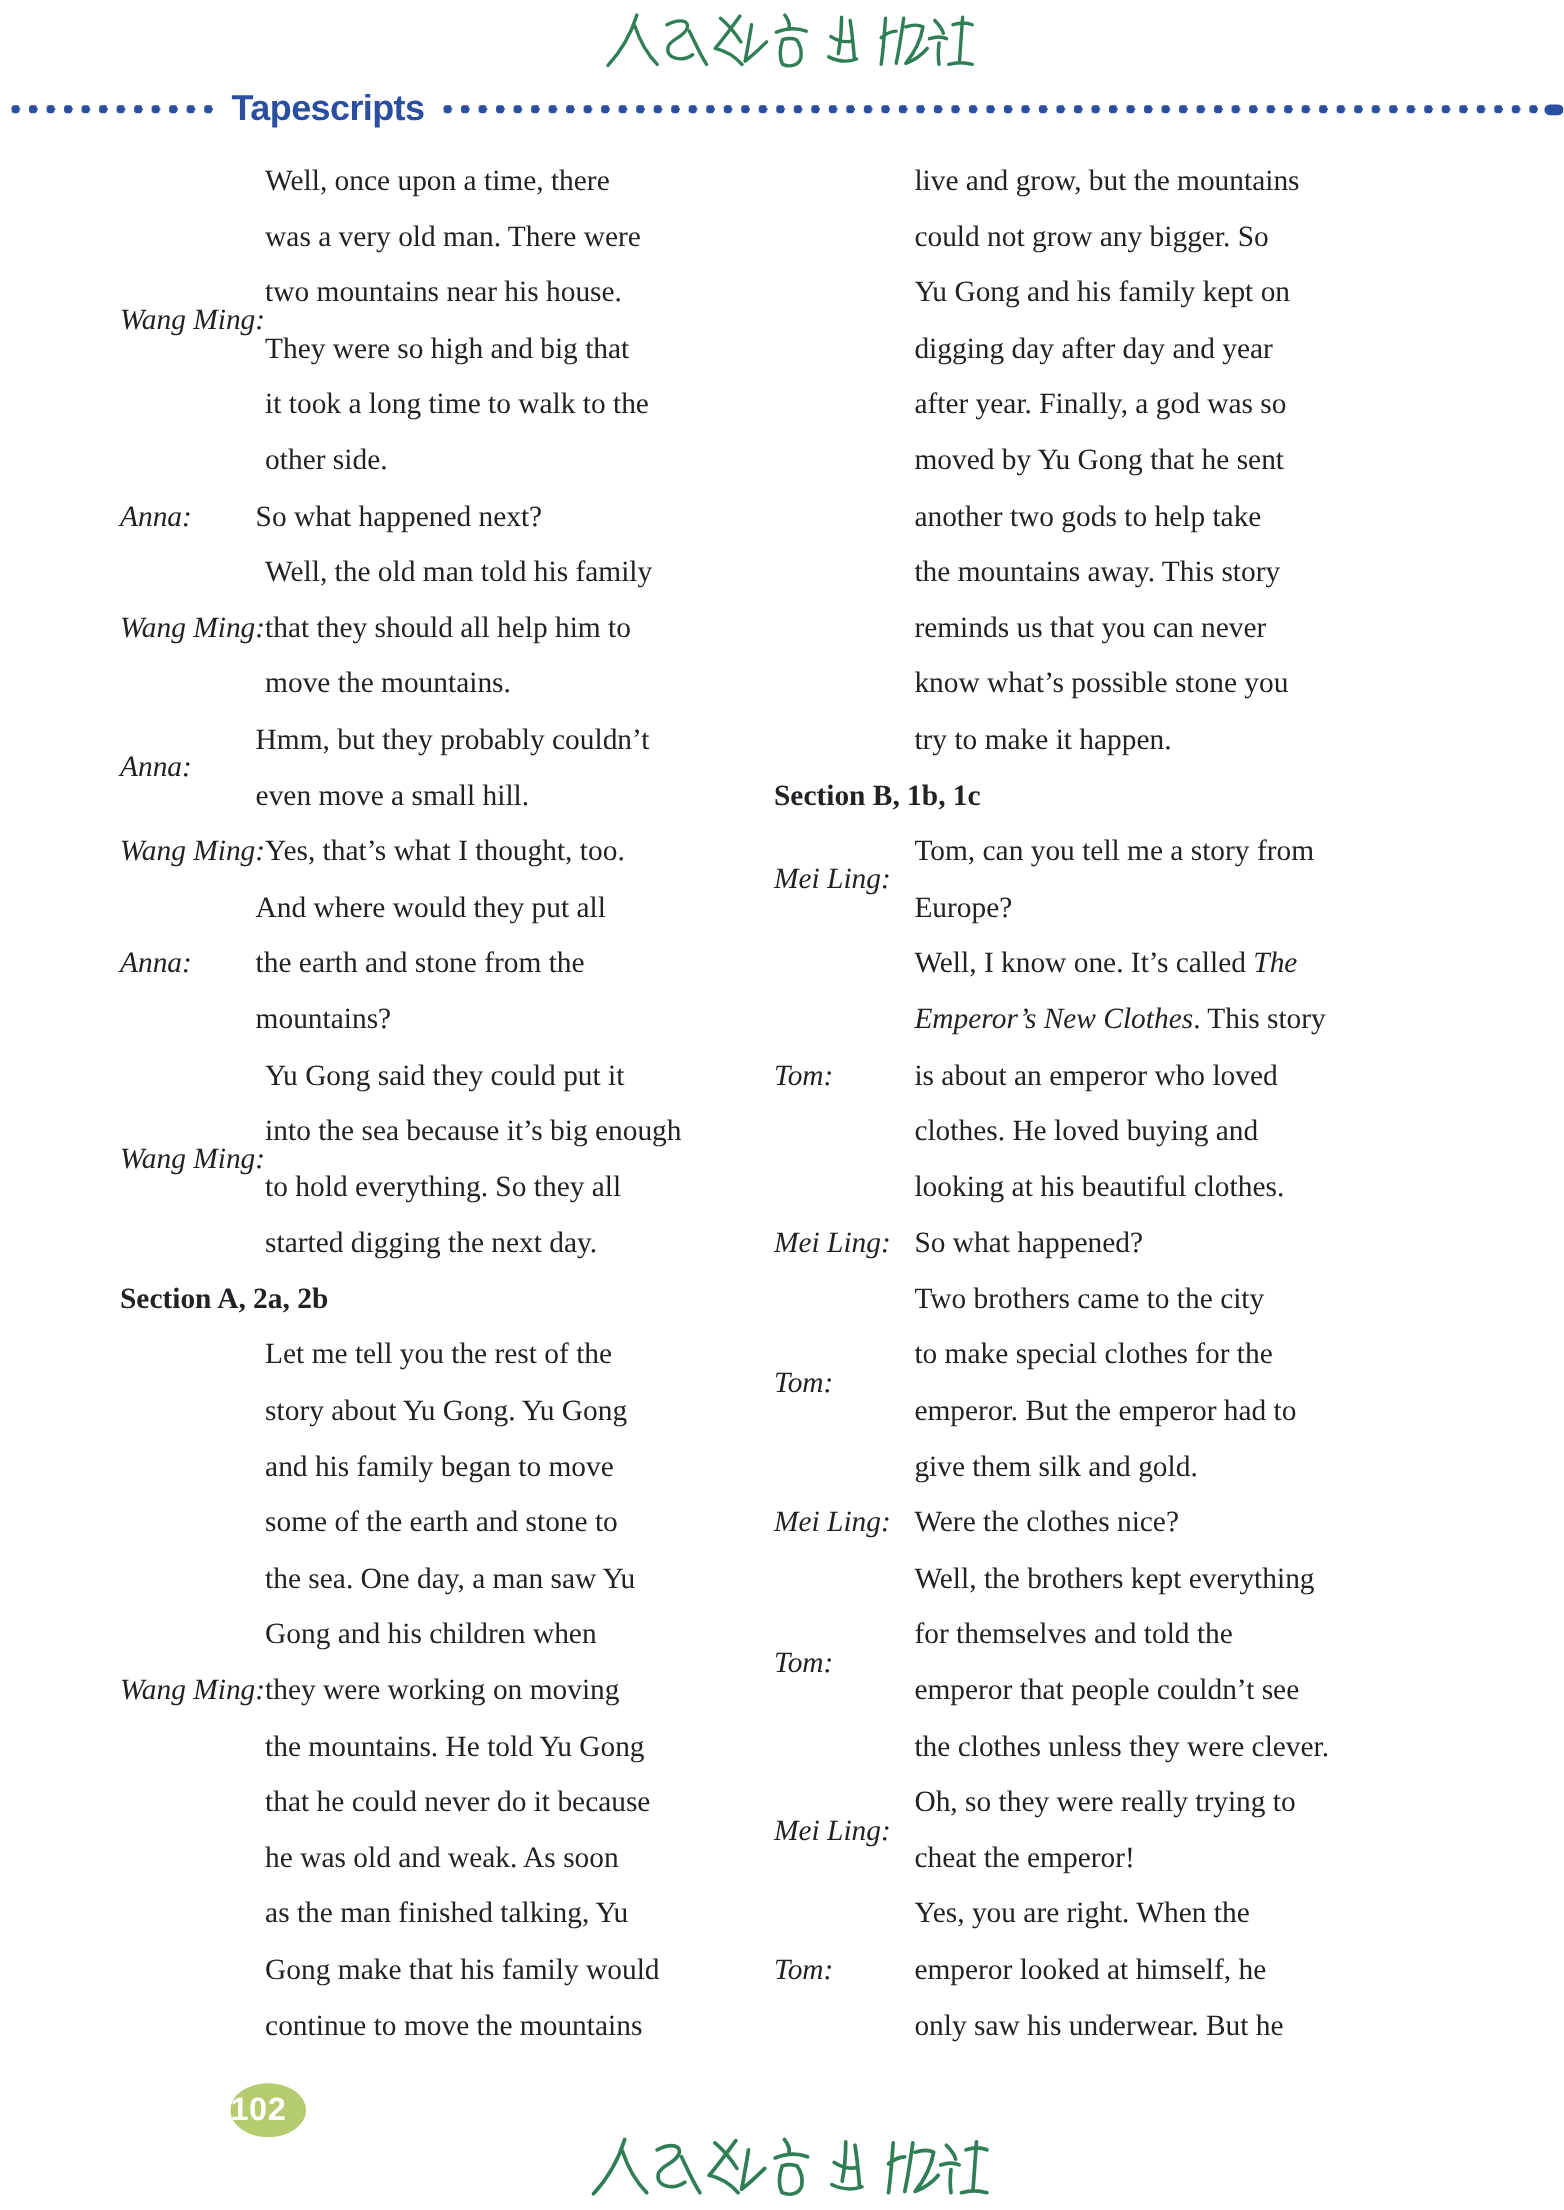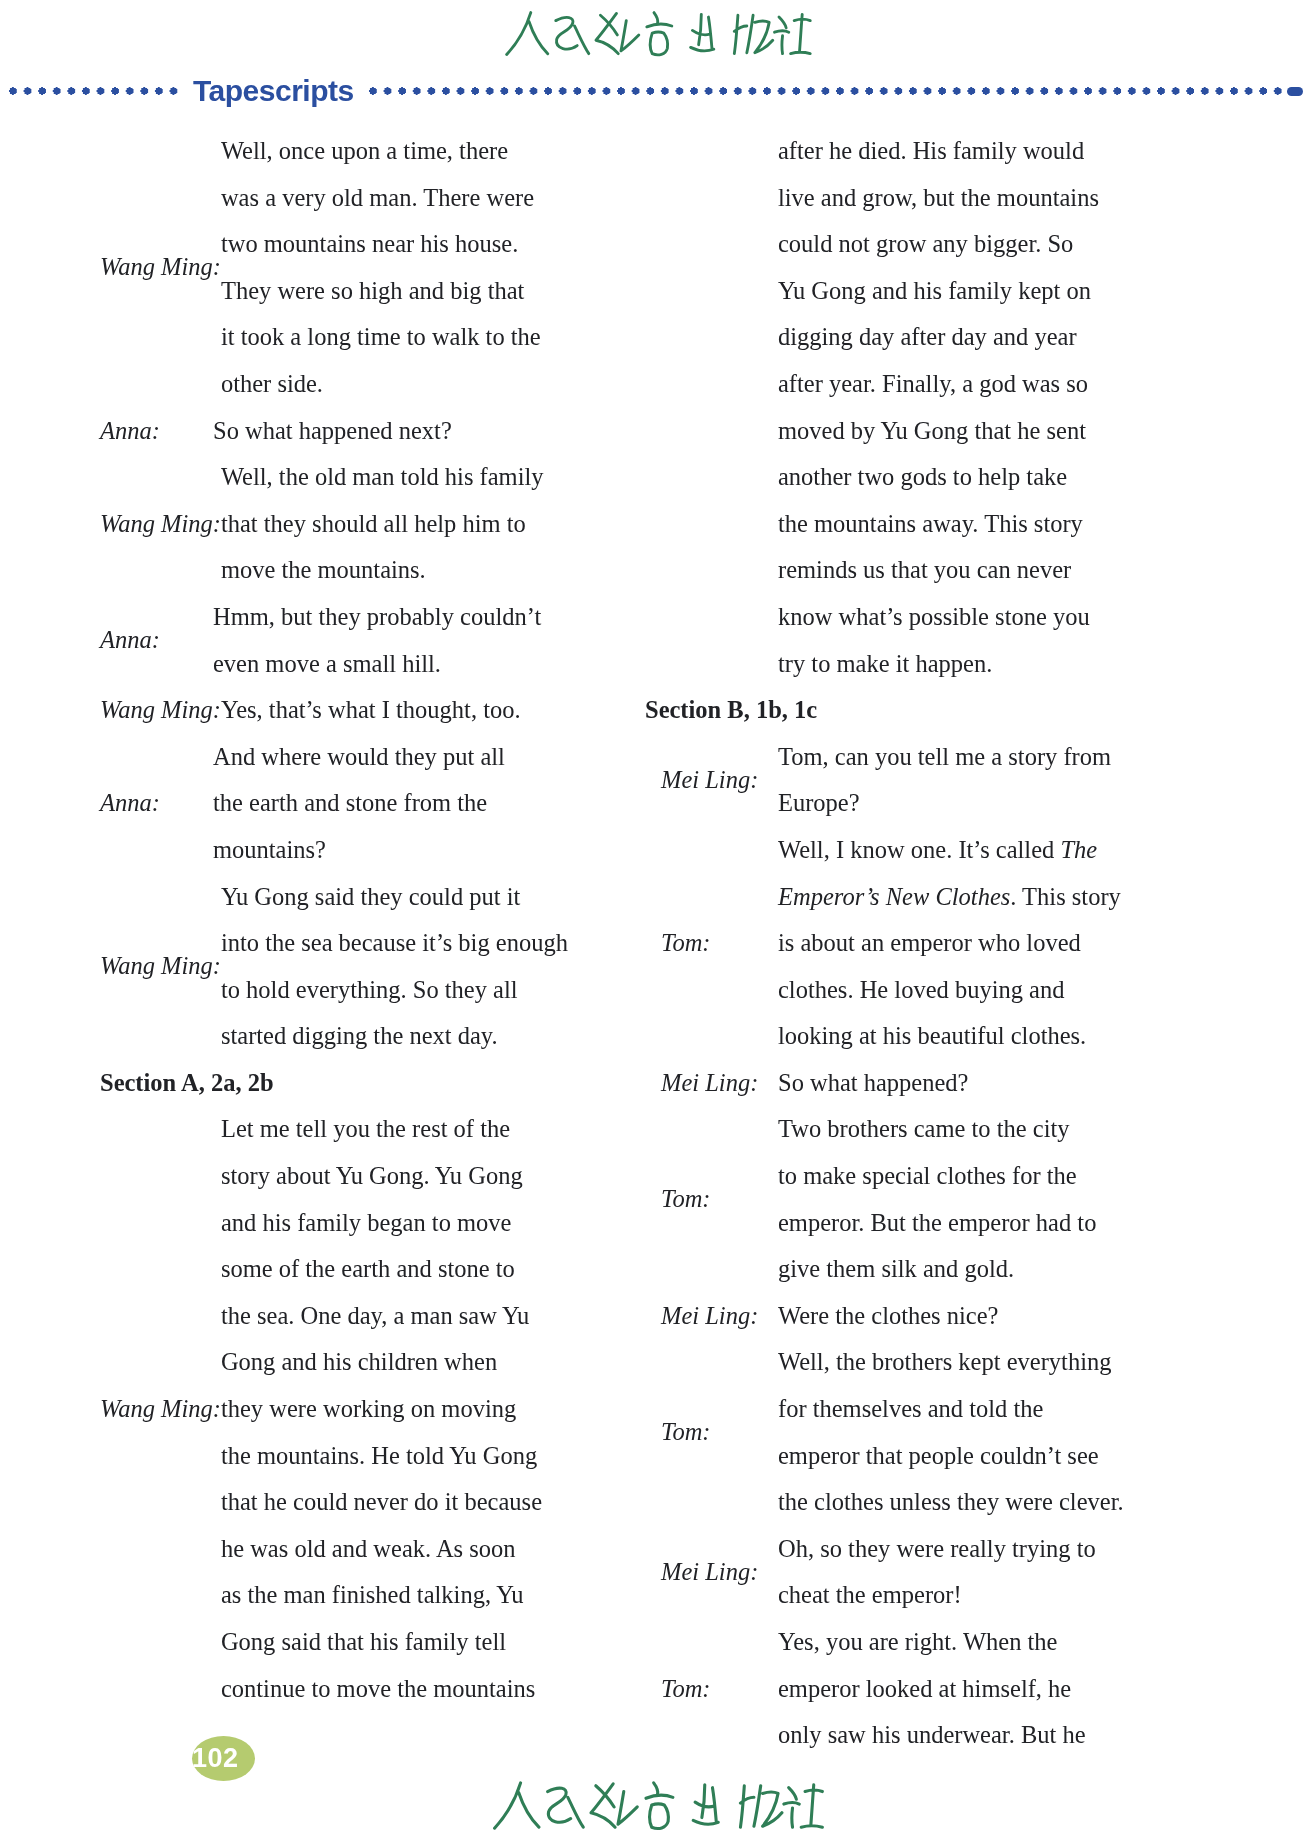--- a/index.html
+++ b/index.html
@@ -26,21 +26,21 @@
   .title { font-family:"Liberation Sans", sans-serif; font-weight:bold; font-size:30px;
            color:#2b4fa0; margin:0 14px 0 11px; letter-spacing:-0.5px; line-height:36px; }
   .end-dot { flex:0 0 16px; height:9px; border-radius:5px; background:#2b4fa0; margin-left:2px; }
 
   
   .column { position:absolute; top:128px; font-size:24.5px; line-height:46.6px; }
   .left-col  { left:100px; width:548px; }
   .right-col { left:645px; width:610px; }
   .entry { display:flex; align-items:center; }
   .entry .speaker { flex:0 0 113px; font-style:italic; white-space:nowrap; }
-  .right-col .entry .speaker { flex-basis:117px;margin-left:16px; }
+  .right-col .entry .speaker { flex-basis:117px; }
   .entry .lines { flex:1 1 auto; min-width:0; }
   .line { white-space:nowrap; }
   .entry.heading { font-weight:bold; display:block; }
   .it { font-style:italic; }
 
   
   .page-number { position:absolute; left:192px; top:1736px; width:63px; height:45px;
                  border-radius:50%; background:#b5cb6f; color:#ffffff;
                  font-family:"Liberation Sans", sans-serif; font-weight:bold; font-size:27px;
                  display:flex; align-items:center; letter-spacing:0.5px; }
@@ -133,30 +133,29 @@
           <div class="line">story about Yu Gong. Yu Gong</div>
           <div class="line">and his family began to move</div>
           <div class="line">some of the earth and stone to</div>
           <div class="line">the sea. One day, a man saw Yu</div>
           <div class="line">Gong and his children when</div>
           <div class="line">they were working on moving</div>
           <div class="line">the mountains. He told Yu Gong</div>
           <div class="line">that he could never do it because</div>
           <div class="line">he was old and weak. As soon</div>
           <div class="line">as the man finished talking, Yu</div>
-          <div class="line">Gong said that his family tell</div>
+          <div class="line">Gong make that his family would</div>
           <div class="line">continue to move the mountains</div>
         </div>
       </div>
     </div>
   <div class="column right-col">
       <div class="entry dialogue">
         <span class="speaker"></span>
         <div class="lines">
-          <div class="line">after he died. His family would</div>
           <div class="line">live and grow, but the mountains</div>
           <div class="line">could not grow any bigger. So</div>
           <div class="line">Yu Gong and his family kept on</div>
           <div class="line">digging day after day and year</div>
           <div class="line">after year. Finally, a god was so</div>
           <div class="line">moved by Yu Gong that he sent</div>
           <div class="line">another two gods to help take</div>
           <div class="line">the mountains away. This story</div>
           <div class="line">reminds us that you can never</div>
           <div class="line">know what’s possible stone you</div>

